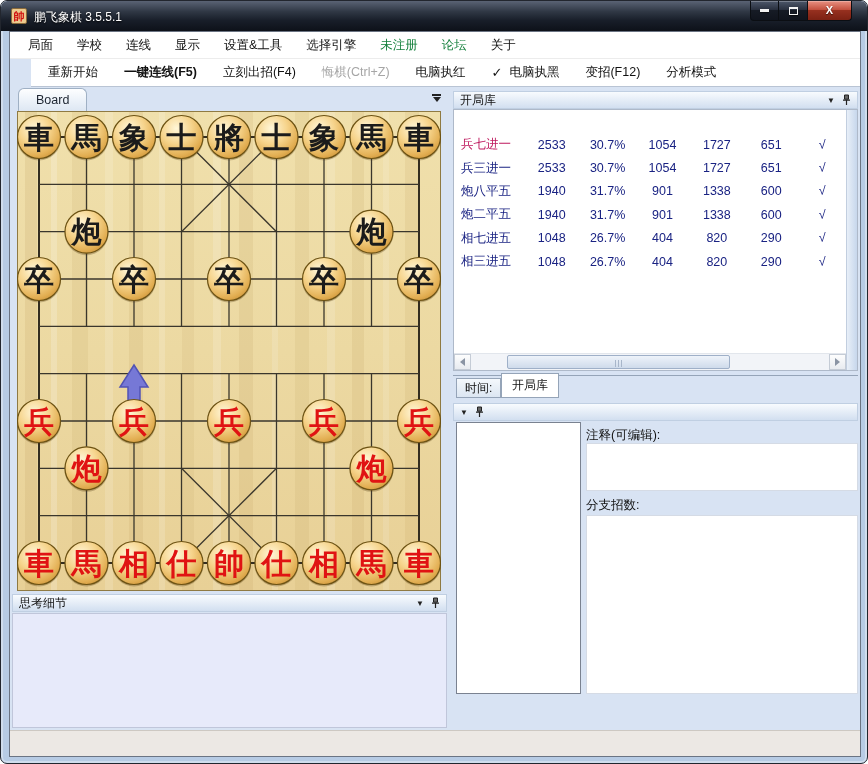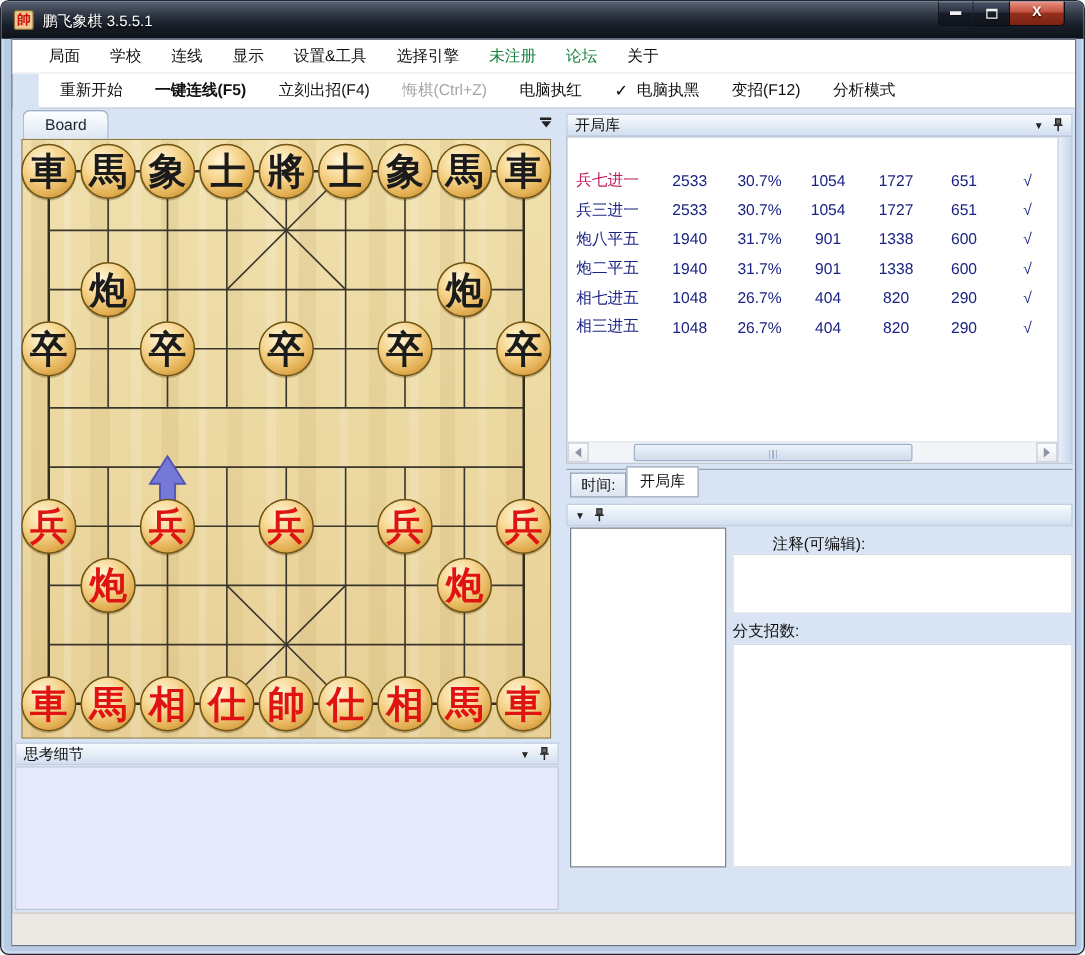--- a/index.html
+++ b/index.html
@@ -27,21 +27,21 @@
   .wbtn-close{width:45px;border-radius:0 0 4px 0;
         background:linear-gradient(#e89182 0%,#c45240 45%,#96301f 50%,#7c2113 100%);}
   .glyph-min{width:9px;height:3px;background:#f2f2f2;box-shadow:0 1px 1px rgba(0,0,0,.5);}
   .glyph-max{width:9px;height:8px;border:1px solid #f2f2f2;border-top-width:2px;box-shadow:0 1px 1px rgba(0,0,0,.5);}
   .glyph-close{color:#fff;font-weight:bold;font-size:11px;text-shadow:0 1px 1px rgba(0,0,0,.6);line-height:1;}
 
   
   .client{position:absolute;left:8px;top:30px;width:852px;height:726px;
           background:#d8e3f3;border:1px solid #6b7483;}
   .menubar{position:absolute;left:0;top:0;right:0;height:27px;background:#fff;display:flex;
-           align-items:center;padding-left:17px;font-size:12.5px;color:#111;border-bottom:1px solid #ececec;}
+           align-items:center;padding-left:6px;font-size:12.5px;color:#111;border-bottom:1px solid #ececec;}
   .mi{padding:0 12px;cursor:default;}
   .mi.accent{color:#15803d;}
   .toolbar{position:absolute;left:0;top:27px;right:0;height:28px;background:#fff;display:flex;
            align-items:center;padding-left:4px;font-size:12.5px;color:#111;border-bottom:1px solid #b9c4d4;margin-left:21px;}
   .ti{padding:0 13px;display:flex;align-items:center;cursor:default;}
   .ti.bold{font-weight:bold;}
   .ti.disabled{color:#a6a6a6;text-align:center;}
   .chk{font-weight:bold;margin-right:7px;font-size:13px;}
 
   .content{position:absolute;left:0;top:55px;right:0;bottom:0;background:#d8e3f3;}
@@ -91,21 +91,21 @@
   .tabline{position:absolute;left:443px;top:288px;width:405px;border-top:1px solid #95a4b8;}
   .tab-time{position:absolute;left:446px;top:291px;height:20px;padding:0 8px;display:flex;align-items:center;
      font-size:12px;color:#111;background:linear-gradient(#f4f8fc,#dce6f2);border:1px solid #95a4b8;}
   .tab-book{position:absolute;left:491px;top:286px;height:25px;padding:0 10px;display:flex;align-items:center;
      font-size:12px;color:#111;background:#fff;border:1px solid #95a4b8;z-index:2;}
 
   
   .nav-header{left:443px;top:316px;width:405px;}
   .nav-list{position:absolute;left:446px;top:335px;width:125px;height:272px;background:#fff;border:1px solid #7a8290;}
   .nav-label{position:absolute;font-size:12.5px;color:#111;}
-  .comment-label{left:576px;top:340px;margin-left:32px;}
+  .comment-label{left:576px;top:340px;}
   .comment-box{position:absolute;left:576px;top:356px;width:272px;height:48px;background:#fff;border:1px solid #d5dbe5;}
   .branch-label{left:576px;top:410px;}
   .branch-box{position:absolute;left:576px;top:428px;width:272px;height:179px;background:#fff;border:1px solid #d5dbe5;}
   .nav-buttons{position:absolute;left:576px;top:611px;right:3px;height:25px;display:flex;align-items:center;}
   .browse-btn{height:25px;padding:0 8px;margin-left:auto;font-size:12.5px;color:#000;
      background:linear-gradient(#f6f6f6,#dcdcdc);border:1px solid #3c3c3c;border-radius:3px;
      box-shadow:inset 0 0 0 1px #e8f0f8;}
   .navbtn{width:32px;height:23px;margin-left:8px;font-size:12px;color:#aab0b6;
      background:linear-gradient(#fbfbfb,#eff0f2);border:1px solid #c6ccd2;border-radius:3px;}
 

